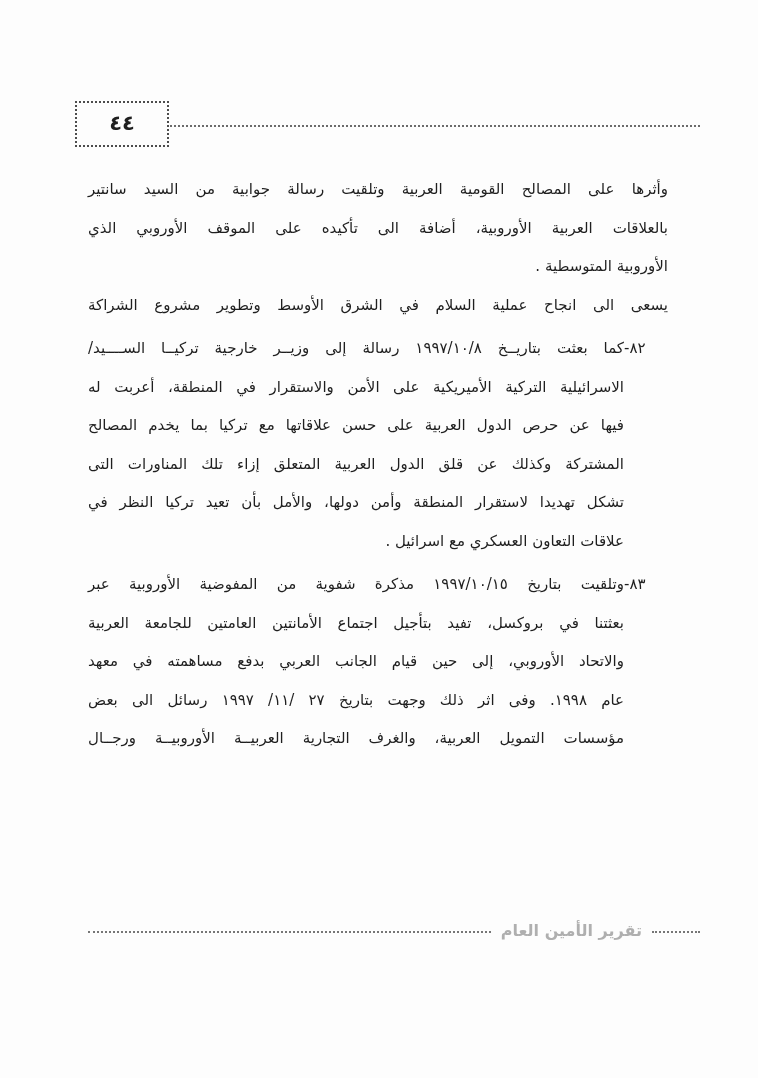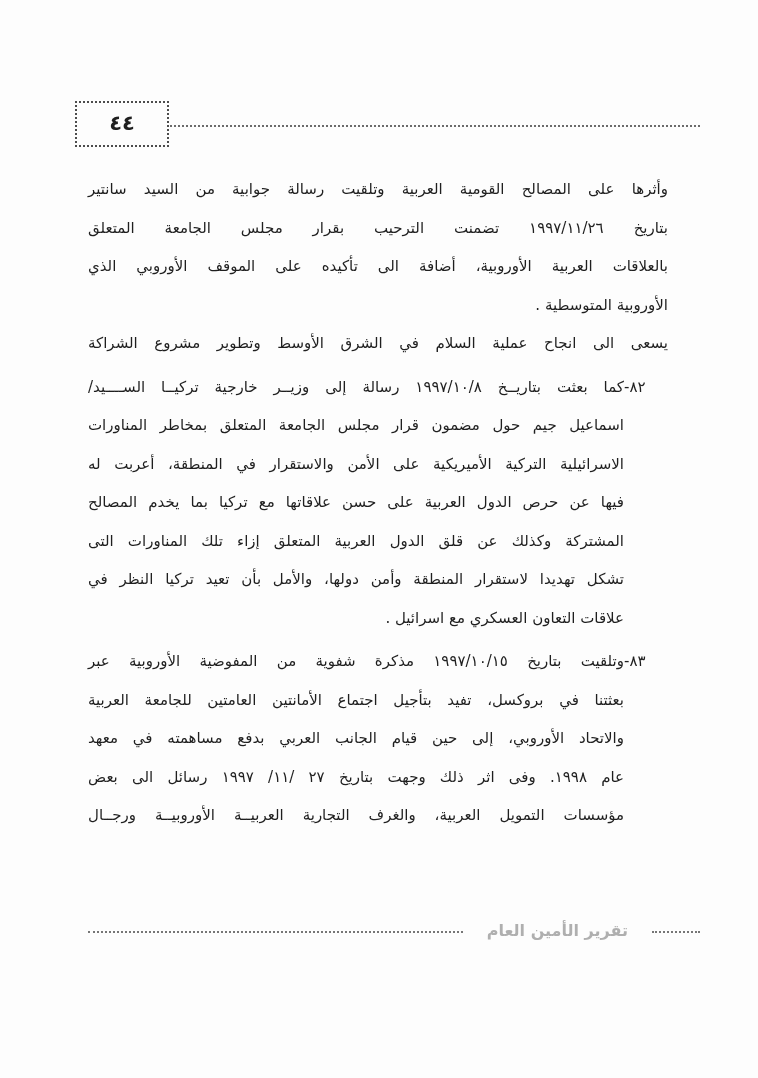--- a/index.html
+++ b/index.html
@@ -83,52 +83,50 @@
     height: 0;
     border-top: 2px dotted #5f5f5f;
     opacity: 0.85;
   }
   .rule-seg.short { width: 48px; flex: 0 0 48px; }
   .rule-seg.long { flex: 1 1 auto; }
   .footer-text {
     color: #9c9c9c;
     font-size: 16px;
     font-weight: 600;
-    margin: 0 24px;
+    margin: 0 10px;
     white-space: nowrap;
     transform: translateY(-2px);
     letter-spacing: 0.5px;
     opacity: 0.8;
   }
 </style>
 </head>
 <body>
 
 <div class="page">
 
   <div class="page-number-box">
     <span>٤٤</span>
   </div>
   <div class="header-rule"></div>
 
   <div class="doc-body">
 
     <div class="para">
       <div class="tline">وأثرها على المصالح القومية العربية وتلقيت رسالة جوابية من السيد سانتير</div>
-      <div class="tline">بتاريخ ١٩٩٧/١١/٢٦ تضمنت الترحيب بقرار مجلس الجامعة المتعلق</div>
       <div class="tline">بالعلاقات العربية الأوروبية، أضافة الى تأكيده على الموقف الأوروبي الذي</div>
       <div class="tline last">الأوروبية المتوسطية .</div>
       <div class="tline">يسعى الى انجاح عملية السلام في الشرق الأوسط وتطوير مشروع الشراكة</div>
     </div>
 
     <div class="para numbered">
       <div class="pnum">٨٢-</div>
       <div class="plines">
         <div class="tline">كما بعثت بتاريــخ ١٩٩٧/١٠/٨ رسالة إلى وزيــر خارجية تركيــا الســــيد/</div>
-        <div class="tline">اسماعيل جيم حول مضمون قرار مجلس الجامعة المتعلق بمخاطر المناورات</div>
         <div class="tline">الاسرائيلية التركية الأميريكية على الأمن والاستقرار في المنطقة، أعربت له</div>
         <div class="tline">فيها عن حرص الدول العربية على حسن علاقاتها مع تركيا بما يخدم المصالح</div>
         <div class="tline">المشتركة وكذلك عن قلق الدول العربية المتعلق إزاء تلك المناورات التى</div>
         <div class="tline">تشكل تهديدا لاستقرار المنطقة وأمن دولها، والأمل بأن تعيد تركيا النظر في</div>
         <div class="tline last">علاقات التعاون العسكري مع اسرائيل .</div>
       </div>
     </div>
 
     <div class="para numbered">
       <div class="pnum">٨٣-</div>

